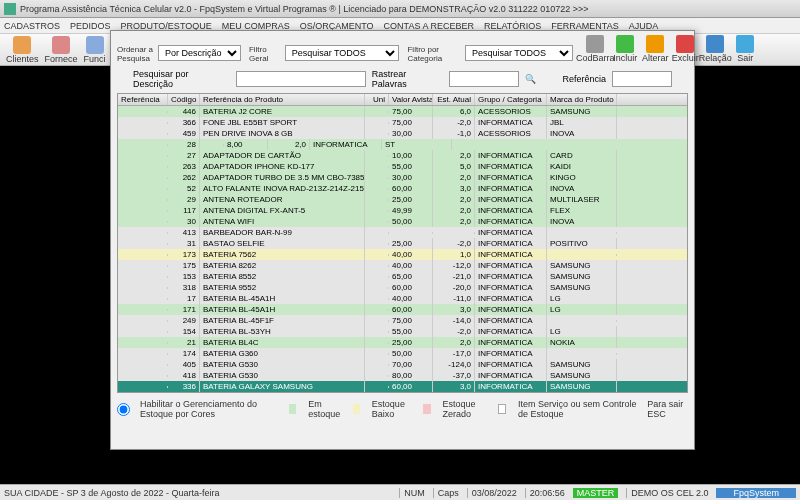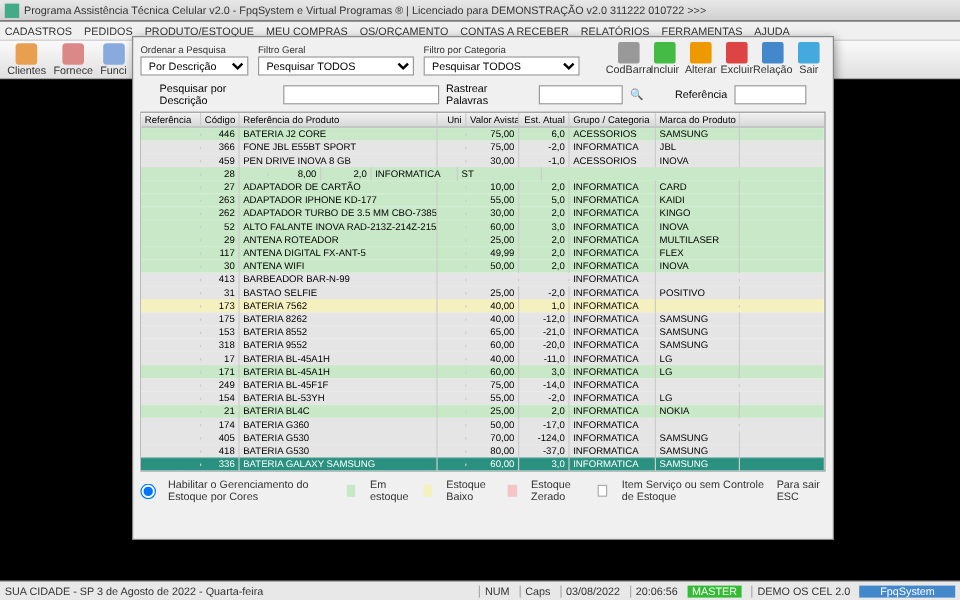--- a/index.html
+++ b/index.html
@@ -10,32 +10,32 @@
 .menubar span{cursor:default}
 .toolbar{background:linear-gradient(#fafafa,#e0e0e0);height:32px;display:flex;align-items:center;padding:0 6px;gap:6px;border-bottom:1px solid #aaa}
 .tbtn{display:flex;flex-direction:column;align-items:center;font-size:8px;color:#333}
 .tbtn .ic{width:18px;height:18px;border-radius:3px}
 .dialog{position:absolute;left:110px;top:30px;width:585px;height:420px;background:#f0f0f0;border:1px solid #888;box-shadow:2px 2px 8px rgba(0,0,0,.4)}
 .dlg-title{background:linear-gradient(#f8f8f8,#e0e0e0);height:20px;display:flex;align-items:center;padding:0 6px;border-bottom:1px solid #aaa;font-size:10px;color:#333;font-weight:bold;justify-content:space-between}
 .dlg-title-btns{display:flex;gap:2px}
 .dlg-title-btns div{width:18px;height:14px;border:1px solid #888;display:flex;align-items:center;justify-content:center;font-size:9px;background:#e8e8e8}
 .close-btn{background:linear-gradient(#e77,#c44)!important;color:#fff}
 .dlg-top{display:flex;padding:4px 6px;gap:8px;align-items:flex-end}
-.fcol{display:flex;flex-direction:column;gap:1px}
+.fcol{display:flex;flex-direction:row;gap:1px}
 .fcol label{font-size:8px;color:#333}
 .fcol select,.fcol input{border:1px solid #999;height:16px;padding:0 2px;font-size:9px;background:#fff}
 .dlg-btns{display:flex;gap:2px;margin-left:auto}
 .dbtn{display:flex;flex-direction:column;align-items:center;width:28px;font-size:7px;color:#333}
 .dbtn .di{width:18px;height:18px;border-radius:2px}
 .searchrow{display:flex;padding:2px 22px;gap:6px;align-items:center}
 .searchrow input{border:1px solid #999;height:16px;padding:0 2px;background:#fff}
 .grid{margin:2px 6px;border:1px solid #999;height:300px;overflow:auto;background:#fff}
 .ghdr{display:flex;background:linear-gradient(#f0f0f0,#d8d8d8);border-bottom:1px solid #aaa;position:sticky;top:0}
 .ghdr div,.grow div{padding:1px 3px;border-right:1px solid #ccc;overflow:hidden;white-space:nowrap;font-size:8px}
-.c0{width:50px}.c1{width:32px;text-align:right}.c2{width:165px}.c3{width:24px;text-align:right}.c4{width:44px;text-align:right}.c5{width:42px;text-align:right}.c6{width:72px}.c7{width:70px}
+.c0{width:50px}.c1{width:32px;text-align:right}.c2{width:165px}.c3{width:24px;text-align:right}.c4{width:44px;text-align:left}.c5{width:42px;text-align:right}.c6{width:72px}.c7{width:70px}
 .grow{display:flex;height:11px;align-items:center}
 .r-green{background:#c8e8c8}
 .r-pink{background:#e5e5e5}
 .r-yellow{background:#f5f0c0}
 .r-sel{background:#2a9080!important;color:#fff}
 .legend{display:flex;padding:4px 6px;gap:10px;align-items:center;font-size:8px;color:#333}
 .legend .sw{width:10px;height:10px;display:inline-block;margin-right:2px;vertical-align:middle}
 .statusbar{position:absolute;bottom:0;left:0;right:0;height:16px;background:#e8e8e8;border-top:1px solid #aaa;display:flex;align-items:center;padding:0 4px;gap:8px;font-size:8px;color:#333}
 .statusbar .sp{border-left:1px solid #aaa;padding-left:4px}
 .green-badge{background:#3b3;color:#fff;padding:0 4px}

